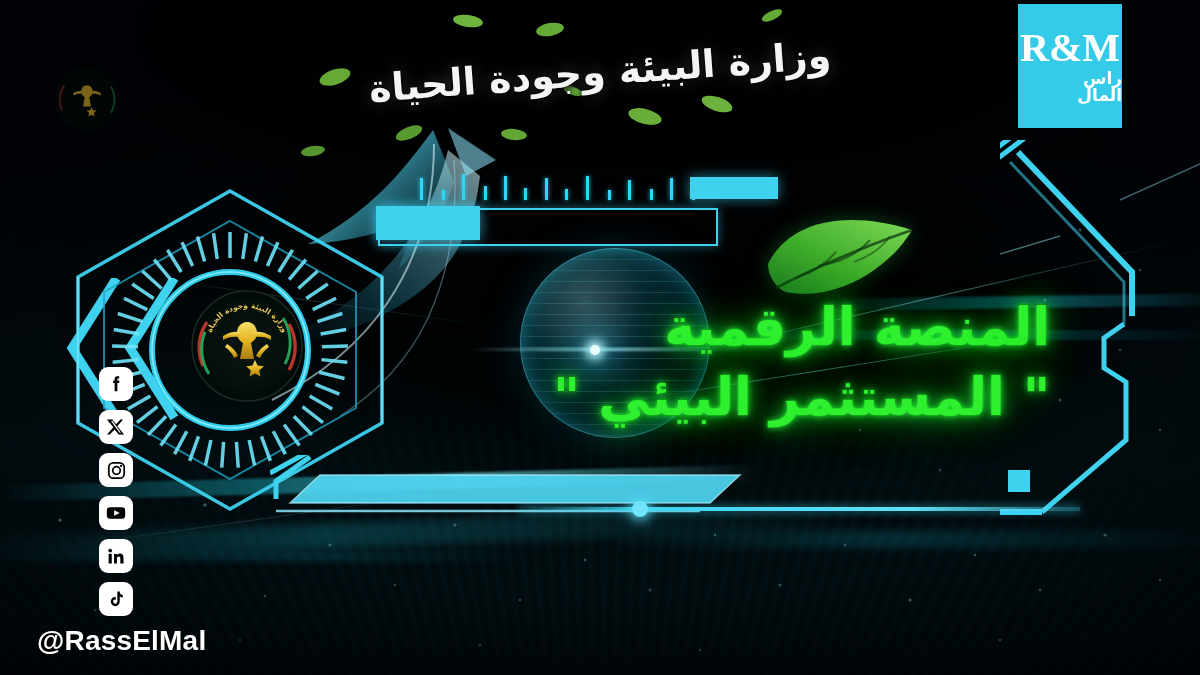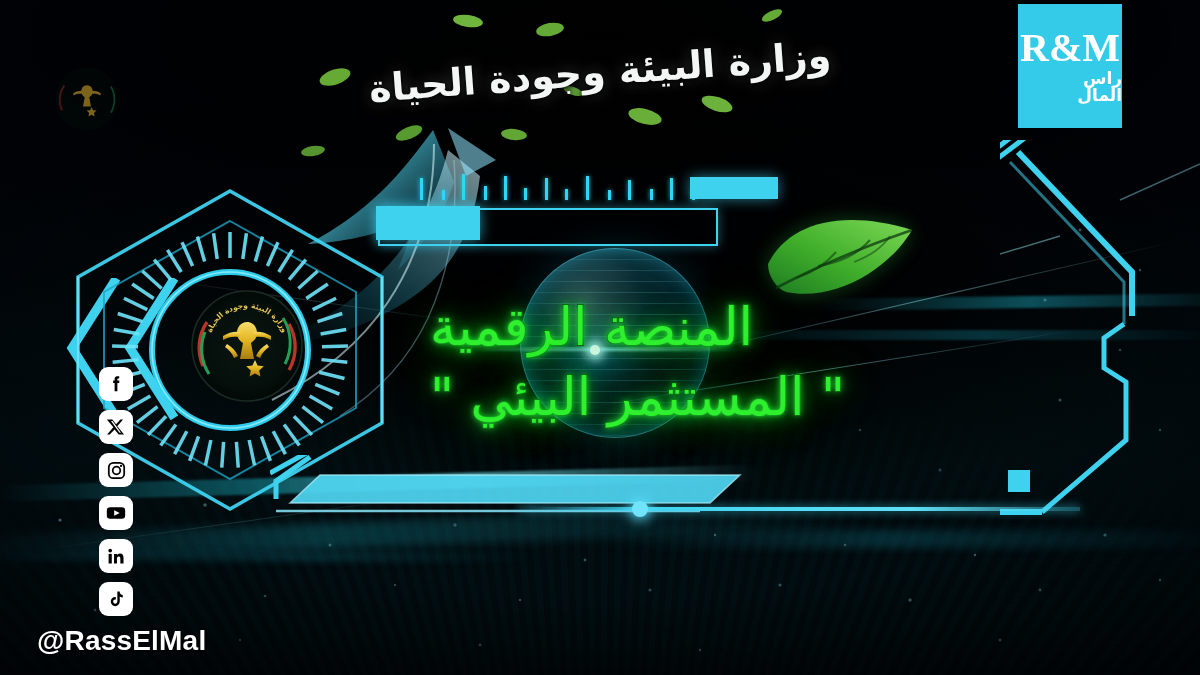--- a/index.html
+++ b/index.html
@@ -180,23 +180,23 @@
     direction:rtl;
     font-family:"DejaVu Sans", sans-serif;
     font-size:38px;font-weight:700;color:#f4f6f5;
     letter-spacing:0px;
     text-shadow:0 0 4px rgba(0,0,0,.95), 0 2px 6px rgba(0,0,0,.9), 0 0 16px rgba(255,255,255,.25);
     transform:rotate(-4.2deg);
     pointer-events:none;
   }
   .main-title{
     position:absolute;left:430px;top:292px;width:620px;
-    direction:rtl;text-align:left;
+    direction:rtl;text-align:right;
     font-family:"DejaVu Sans", sans-serif;
-    font-weight:400;
+    font-weight:700;
     pointer-events:none;
   }
   .main-title .line{
     color:#2ef02e;
     font-size:52px;
     line-height:1.35;
     -webkit-text-stroke:2px #0b2e10;
     paint-order:stroke fill;
     text-shadow:
       0 0 6px rgba(35,240,50,.95),

